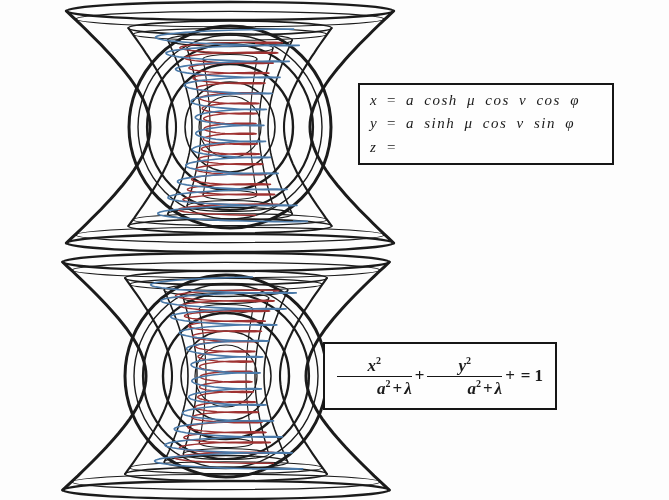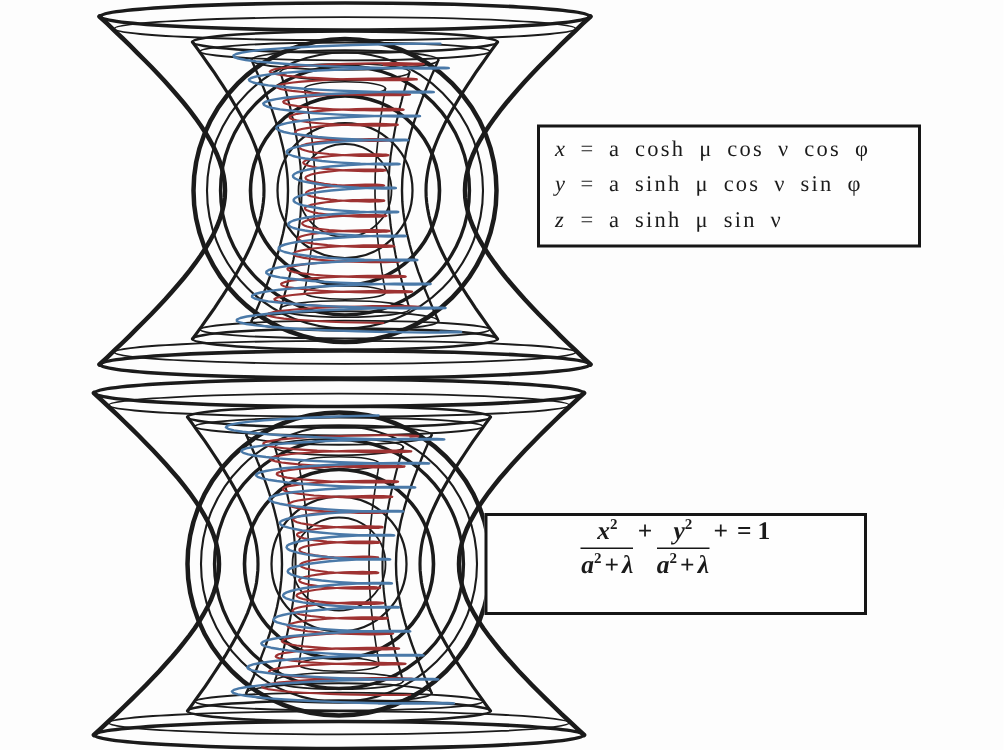--- a/index.html
+++ b/index.html
@@ -26,32 +26,32 @@
     padding: 4px 10px;
     display: flex; flex-direction: column; justify-content: space-around;
   }
   .eq-line {
     display: flex; align-items: baseline;
     font-size: 15px; white-space: nowrap;
     letter-spacing: 1.5px; word-spacing: 4px;
   }
   .eq-lhs { font-style: italic; width: 13px; }
   .eq-rel { margin: 0 9px 0 4px; }
-  .eq-rhs { }
+  .eq-rhs { font-style: italic; }
 
   
   .box-confocal {
-    left: 323px; top: 342px; width: 255px; height: 68px;
-    display: flex; align-items: flex-start; justify-content: center;
+    left: 323px; top: 342px; width: 234px; height: 68px;
+    display: flex; align-items: center; justify-content: center;
     font-weight: bold; font-style: italic; font-size: 17px;
     white-space: nowrap;
   }
   .frac { display: inline-block; text-align: center; vertical-align: middle; line-height: 1.05; }
   .frac .num { display: block; border-bottom: 1.7px solid #161616; padding: 1px 3px 2px; }
-  .frac .den { display: block; padding-top: 2px; }
+  .frac .den { display: block; padding-top: 2px; margin-left: 40px; }
   .frac sup { font-size: 10px; font-style: normal; font-weight: bold; }
   .op { font-style: normal; margin: 0 3px; }
   .op-sm { font-style: normal; margin: 0 2px; }
   .result { font-style: normal; margin-left: 1px; }
   .var { font-style: italic; }
 </style>
 </head>
 <body>
 
 <div class="stage" style="background: rgb(253, 253, 253);">
@@ -134,21 +134,20 @@
       <span class="eq-rhs">a cosh μ cos ν cos φ</span>
     </div>
     <div class="eq-line">
       <span class="eq-lhs">y</span>
       <span class="eq-rel">=</span>
       <span class="eq-rhs">a sinh μ cos ν sin φ</span>
     </div>
     <div class="eq-line">
       <span class="eq-lhs">z</span>
       <span class="eq-rel">=</span>
-      <span class="eq-rhs">a sinh μ sin ν</span>
     </div>
   </div>
 
   <div class="eq-box box-confocal">
     <span class="frac">
       <span class="num"><span class="var">x</span><sup>2</sup></span>
       <span class="den"><span class="var">a</span><sup>2</sup><span class="op-sm">+</span><span class="var">λ</span></span>
     </span>
     <span class="op">+</span>
     <span class="frac">

